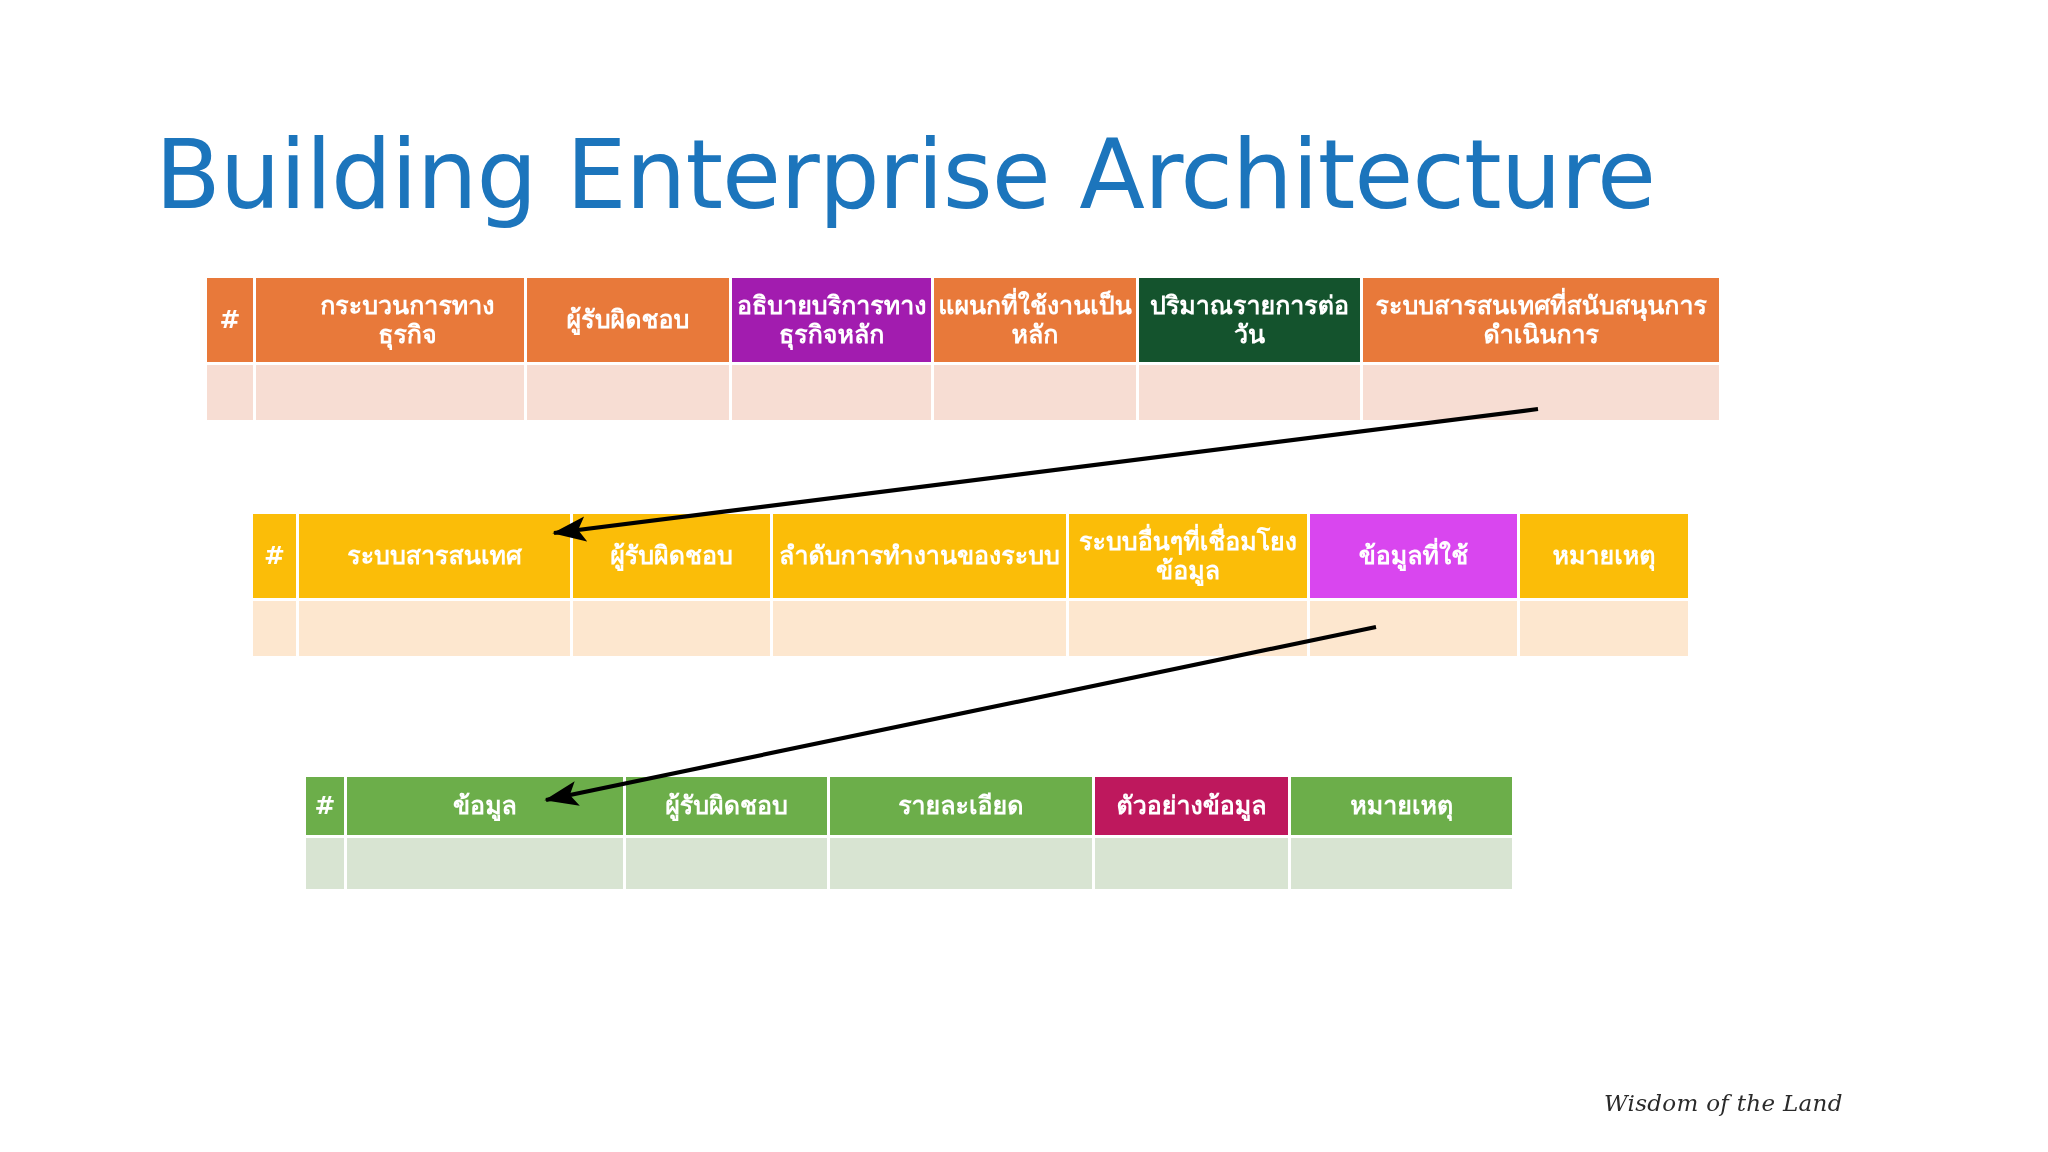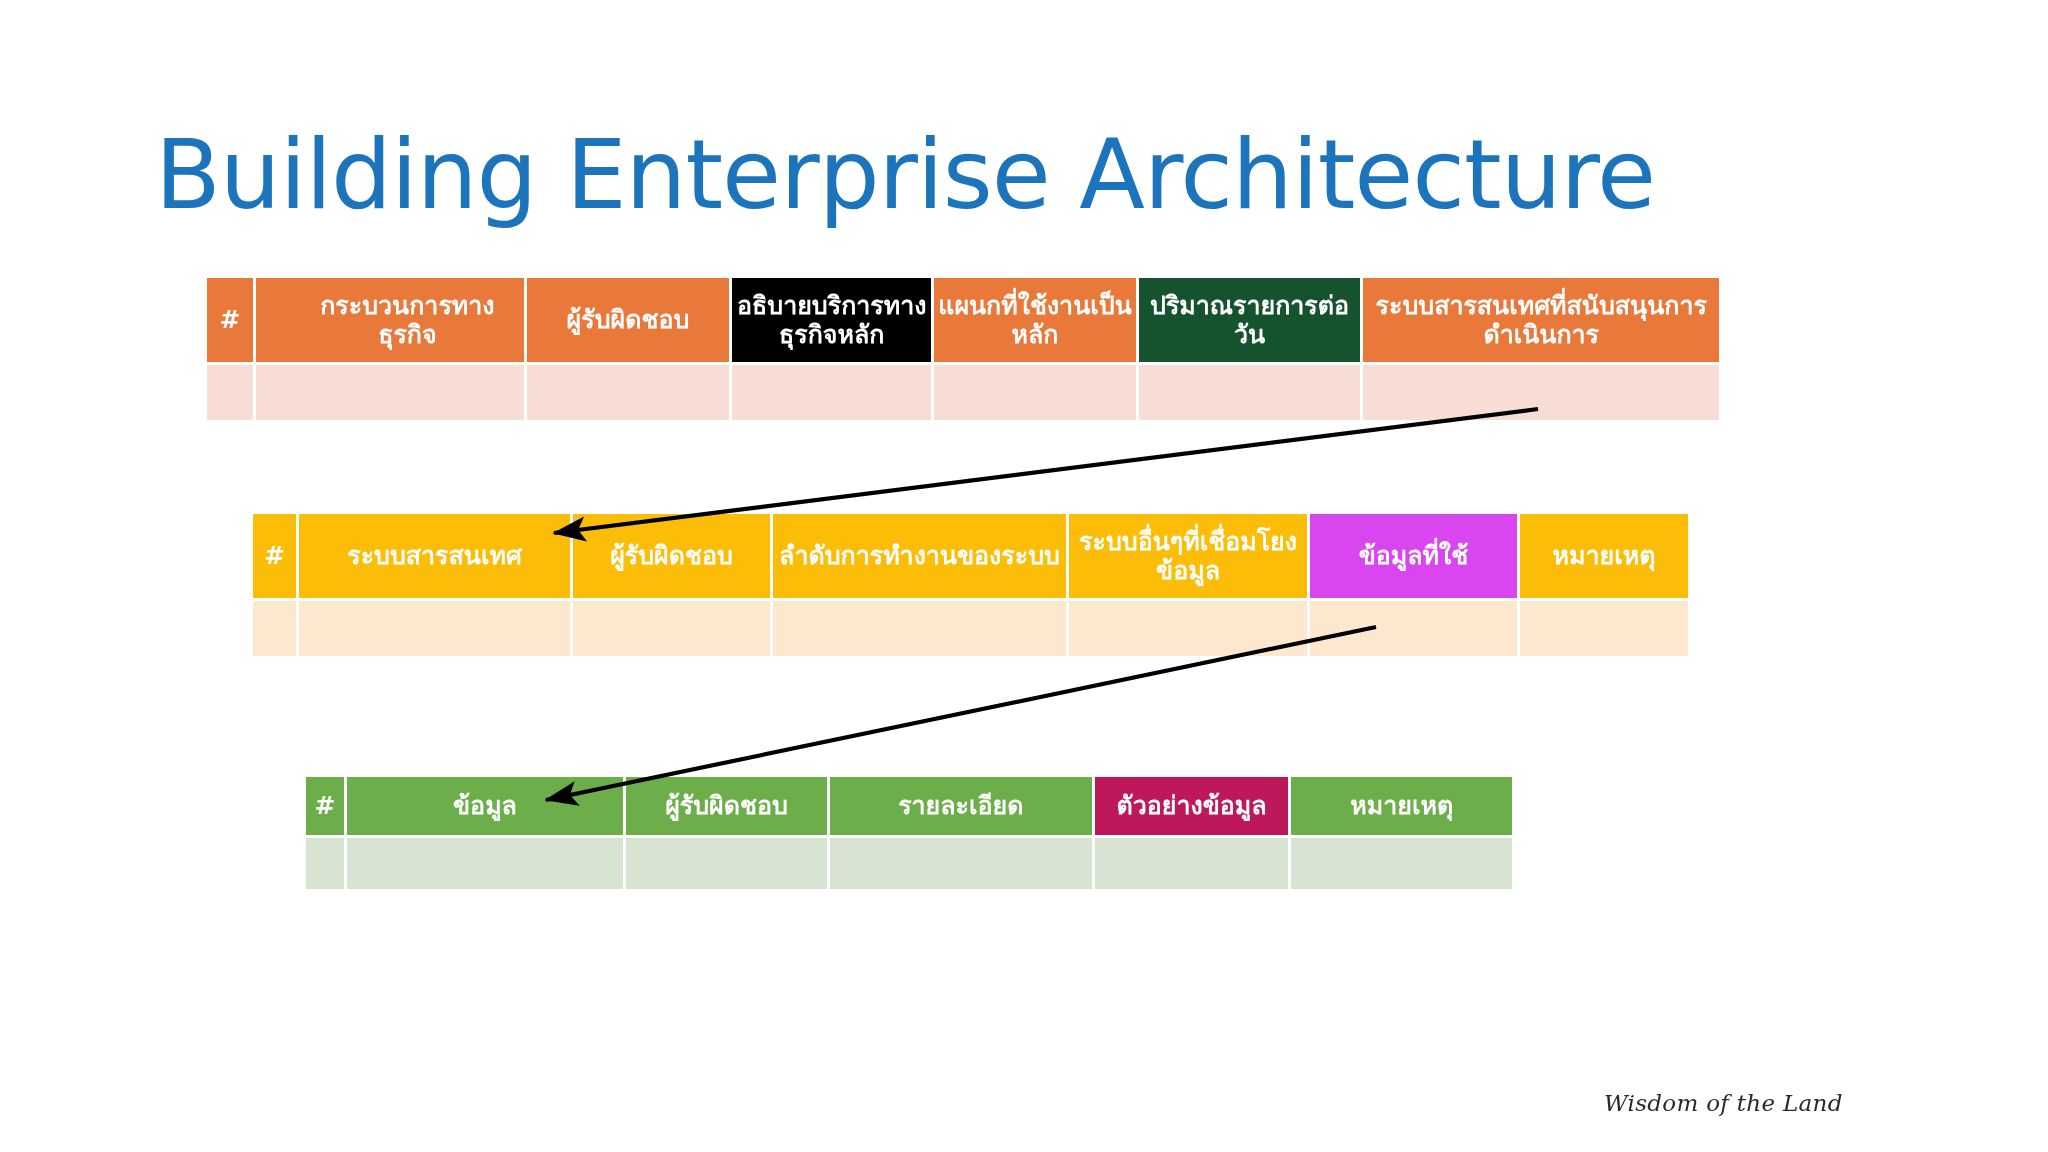--- a/index.html
+++ b/index.html
@@ -132,21 +132,21 @@
 <div id="slide" style="background: rgb(255, 255, 255);">
 
   <div id="slide-title" style="color: rgb(28, 117, 188);">Building Enterprise Architecture</div>
 
   <table class="tbl" id="table-process">
     <tbody>
       <tr>
         <td class="hd" style="width: 48px; background: rgb(232, 121, 58);">#</td>
         <td class="hd" style="width: 265px; background: rgb(232, 121, 58); padding-left: 38px;">กระบวนการทางธุรกิจ</td>
         <td class="hd" style="width: 201px; background: rgb(232, 121, 58);">ผู้รับผิดชอบ</td>
-        <td class="hd" style="width: 198px; background: #000000;">อธิบายบริการทางธุรกิจหลัก</td>
+        <td class="hd" style="width: 198px; background: #a21caf;">อธิบายบริการทางธุรกิจหลัก</td>
         <td class="hd" style="width: 200px; background: rgb(232, 121, 58);">แผนกที่ใช้งานเป็นหลัก</td>
         <td class="hd" style="width: 220px; background: #14532d;">ปริมาณรายการต่อวัน</td>
         <td class="hd" style="width: 348px; background: rgb(232, 121, 58);">ระบบสารสนเทศที่สนับสนุนการดำเนินการ</td>
       </tr>
       <tr>
         <td class="bd" style="background: rgb(247, 221, 211);"></td>
         <td class="bd" style="background: rgb(247, 221, 211);"></td>
         <td class="bd" style="background: rgb(247, 221, 211);"></td>
         <td class="bd" style="background: rgb(247, 221, 211);"></td>
         <td class="bd" style="background: rgb(247, 221, 211);"></td>

